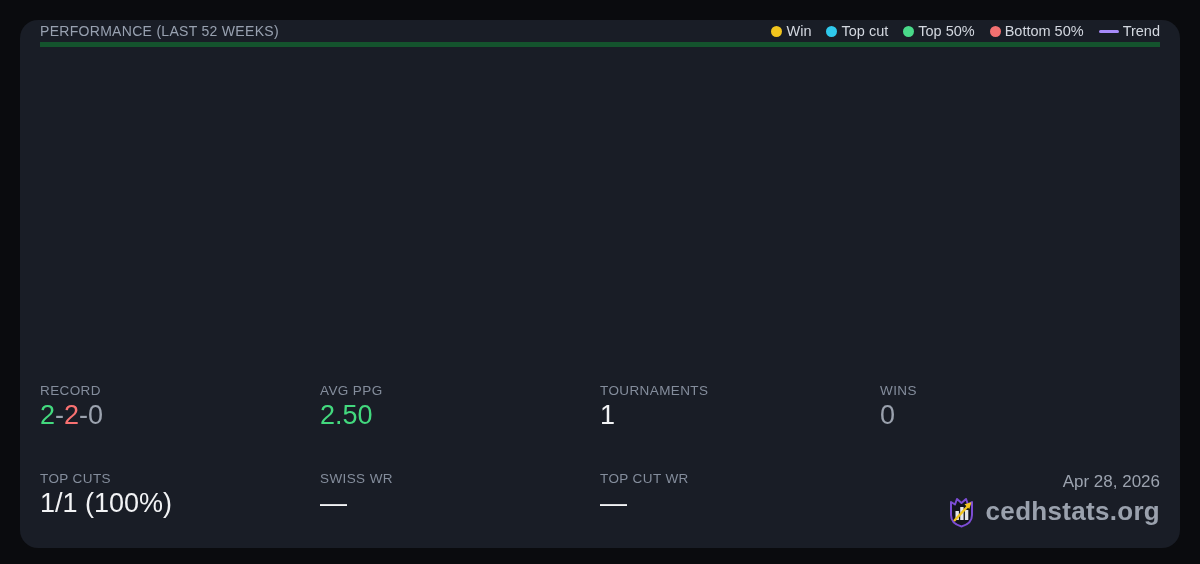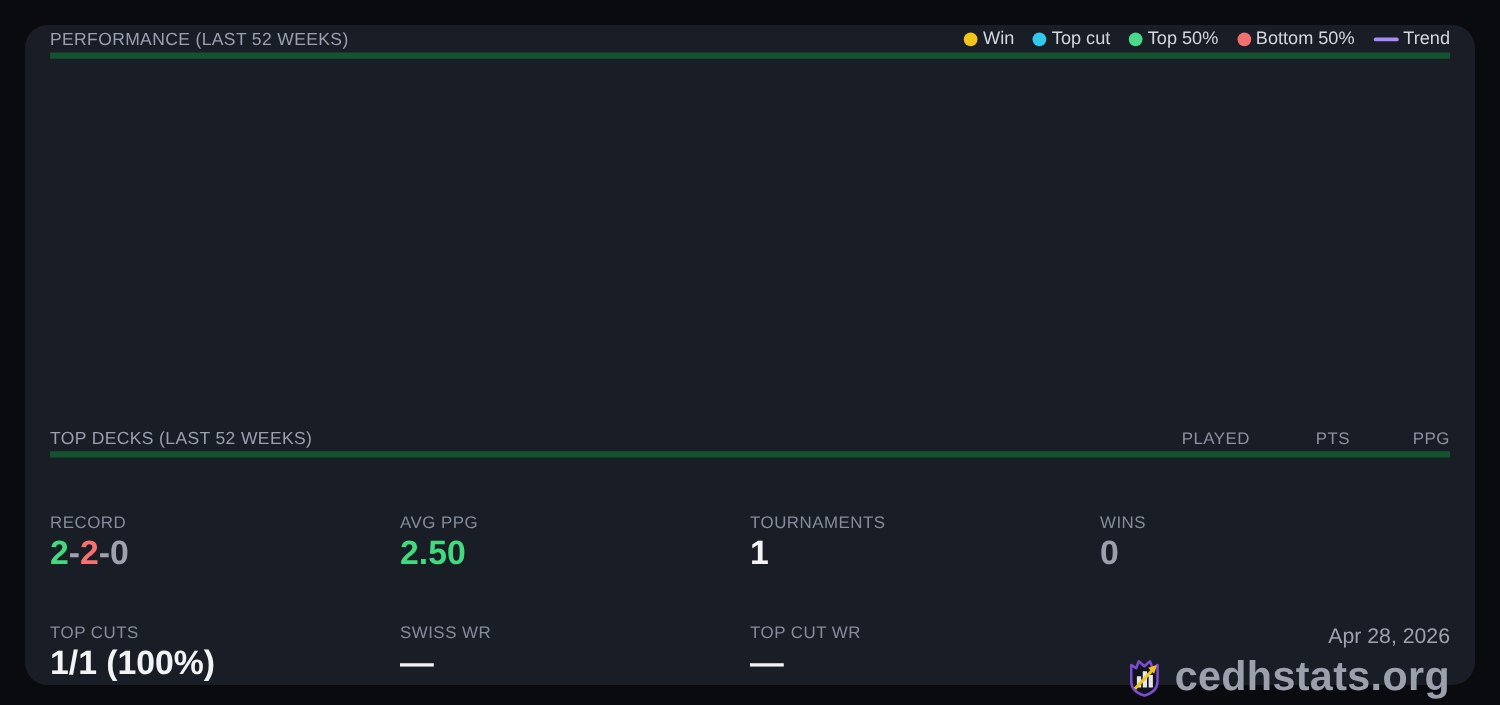--- a/index.html
+++ b/index.html
@@ -31,30 +31,30 @@
   .chart-area { height:292px; }
 
   
   .deck-cols { display:flex; }
   .deck-col { width:80px; text-align:right; color:#8b93a3; font-size:13.5px; letter-spacing:0.4px; }
 
   
   .stats-grid { display:grid; grid-template-columns:280px 280px 280px 1fr; padding-top:8px; }
   .stat-cell { height:52px;margin-top:36px; }
   .stat-label { font-size:13.5px; color:#848d9c; letter-spacing:0.4px; }
-  .stat-value { font-size:27px; font-weight:bold; color:#f2f3f5; margin-top:3px; line-height:1.05; }
+  .stat-value { font-size:27px; font-weight:normal; color:#f2f3f5; margin-top:3px; line-height:1.05; }
   .stat-value.green { color:#43d97e; }
   .stat-value.muted { color:#9aa1ad; }
   .rec-win { color:#43d97e; } .rec-loss { color:#f87171; } .rec-sep, .rec-draw { color:#9ca3af; }
 
   
   .footer-cell { display:flex; flex-direction:column; align-items:flex-end; }
   .date-text { color:#9ca3af; font-size:17px; margin-top:1px; }
   .brand-row { display:flex; align-items:center; gap:9px; margin-top:3px; }
-  .brand-text { color:#9aa1ad; font-size:33px; font-weight:bold; letter-spacing:0.3px; }
+  .brand-text { color:#9aa1ad; font-size:26px; font-weight:bold; letter-spacing:0.3px; }
 </style>
 </head>
 <body>
 
 <div class="card">
 
 
   <div class="section-row">
     <div class="section-title">PERFORMANCE (LAST 52 WEEKS)</div>
     <div class="legend">
@@ -76,28 +76,20 @@
       </div>
       <div class="legend-item">
         <span class="legend-line" style="background-color: rgb(167, 139, 250);"></span>
         <span>Trend</span>
       </div>
     </div>
   </div>
 
   <div class="chart-area"></div>
 
-  <div class="section-row">
-    <div class="section-title">TOP DECKS (LAST 52 WEEKS)</div>
-    <div class="deck-cols">
-      <span class="deck-col">PLAYED</span>
-      <span class="deck-col">PTS</span>
-      <span class="deck-col">PPG</span>
-    </div>
-  </div>
 
   <div class="stats-grid">
 
     <div class="stat-cell">
       <div class="stat-label">RECORD</div>
       <div class="stat-value"><span class="rec-win">2</span><span class="rec-sep">-</span><span class="rec-loss">2</span><span class="rec-sep">-</span><span class="rec-draw">0</span></div>
     </div>
 
     <div class="stat-cell">
       <div class="stat-label">AVG PPG</div>

